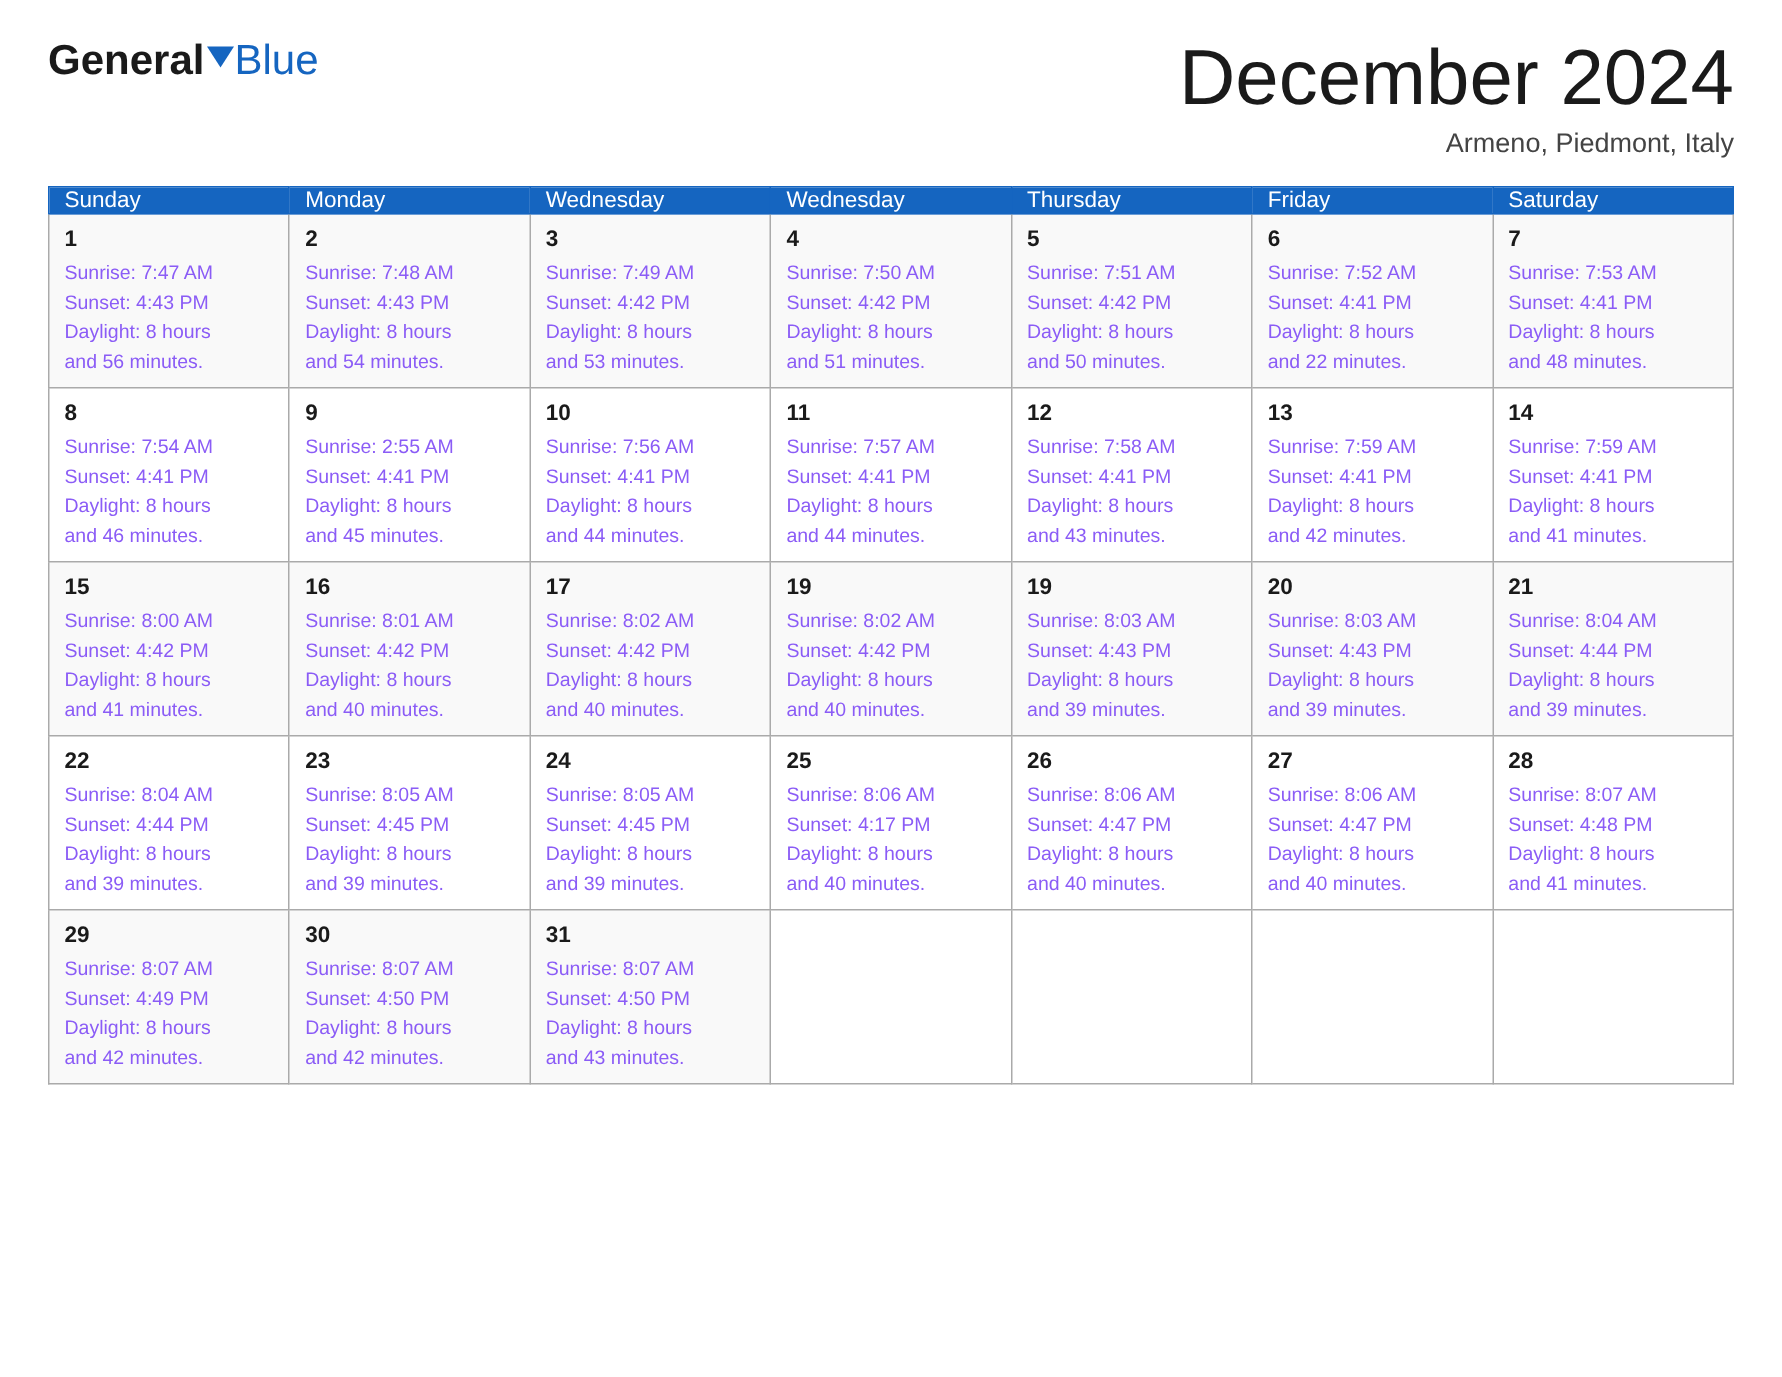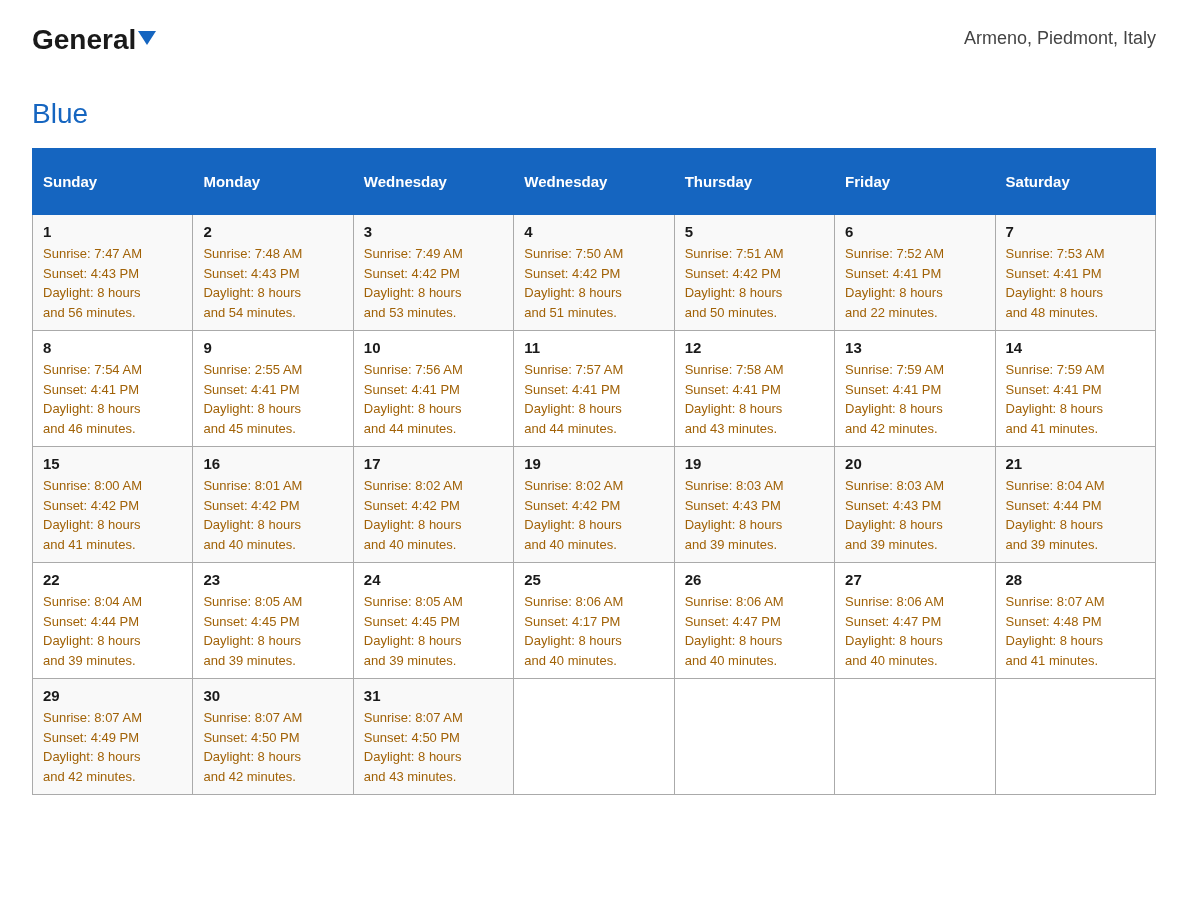--- a/index.html
+++ b/index.html
@@ -11,23 +11,22 @@
       min-height: 918px;
     }
     .header {
       display: flex;
       justify-content: space-between;
       align-items: flex-start;
       margin-bottom: 18px;
     }
     .logo {
       display: flex;
-      flex-direction: column;
-      align-items: flex-start;
-      gap: 45px;
+      flex-direction: row;
+      align-items: flex-end;
     }
     .title-block {
       text-align: right;
     }
     .month-year {
       font-size: 52px;
       font-weight: normal;
       color: #1a1a1a;
       line-height: 1.1;
     }
@@ -38,43 +37,43 @@
     }
     table {
       width: 100%;
       border-collapse: collapse;
       table-layout: fixed;
     }
     thead tr th {
       background: #1565c0;
       color: #ffffff;
       font-size: 15px;
-      font-weight: bold;
-      padding: 24px 10px;
+      font-weight: normal;
+      padding: 0 10px;
       text-align: left;
       border: 1px solid #1565c0;
     }
     tbody tr td {
       border: 1px solid #aaa;
       padding: 8px 10px;
       vertical-align: top;
       font-size: 13px;
       color: #222;
       height: 110px;
     }
     .day-number {
       font-size: 15px;
       font-weight: bold;
       margin-bottom: 4px;
       color: #1a1a1a;
     }
     .day-info {
       font-size: 13px;
       line-height: 1.5;
-      color: #a16207;
+      color: #8b5cf6;
     }
     tbody tr:nth-child(odd) td {
       background: #f9f9f9;
     }
     tbody tr:nth-child(even) td {
       background: #ffffff;
     }
     td.empty {
       background: #ffffff !important;
     }
@@ -100,20 +99,21 @@
 
 <div class="header">
   <div class="logo">
     <div class="logo-row1">
       <span class="logo-word-general">General</span>
         <span class="arrow-icon" style="display:inline-block;width:0;height:0;border-left:9px solid transparent;border-right:9px solid transparent;border-top:14px solid #1565c0;vertical-align:middle;margin-left:2px;margin-bottom:4px;"></span>
     </div>
     <div class="logo-word-blue">Blue</div>
   </div>
   <div class="title-block">
+    <div class="month-year">December 2024</div>
     <div class="location">Armeno, Piedmont, Italy</div>
   </div>
 </div>
 
 <table>
   <thead>
     <tr>
       <th>Sunday</th>
       <th>Monday</th>
       <th>Wednesday</th>

